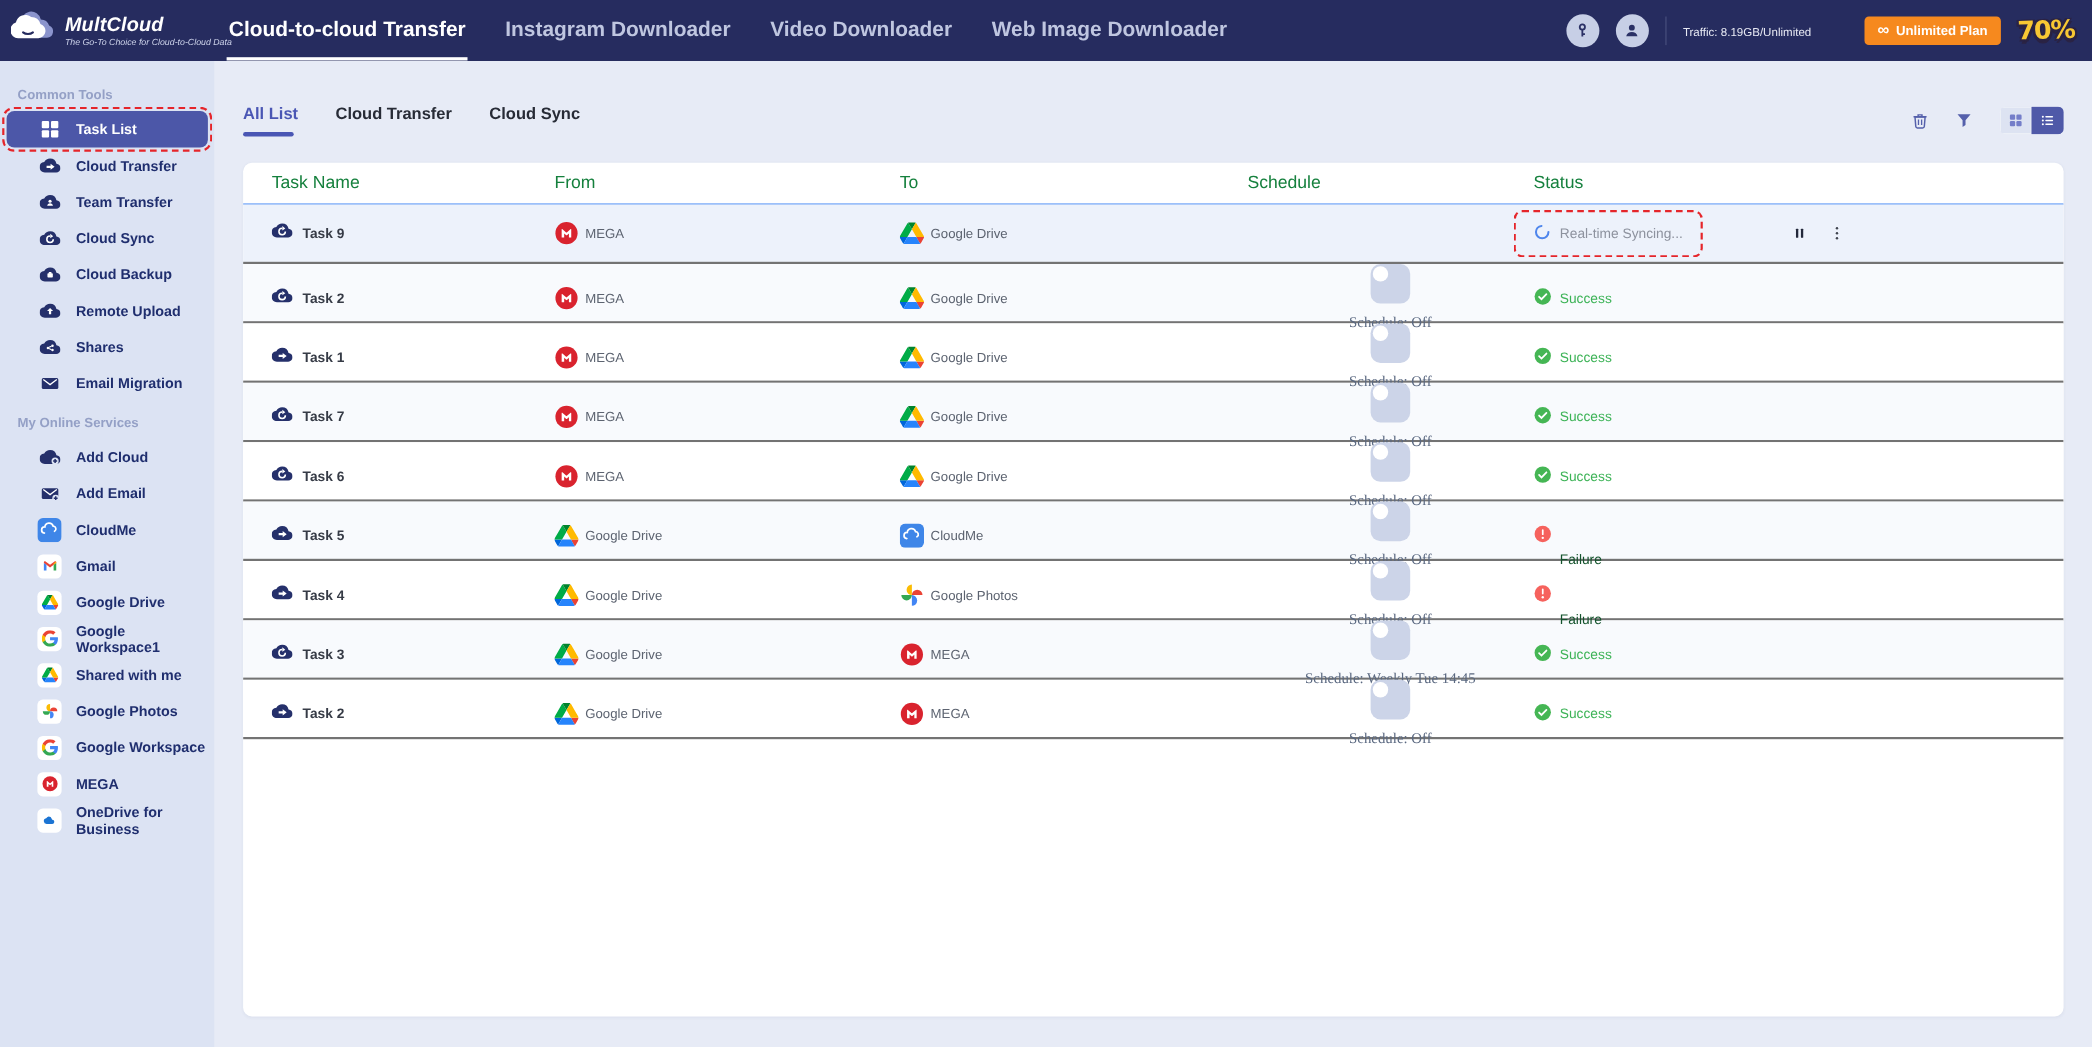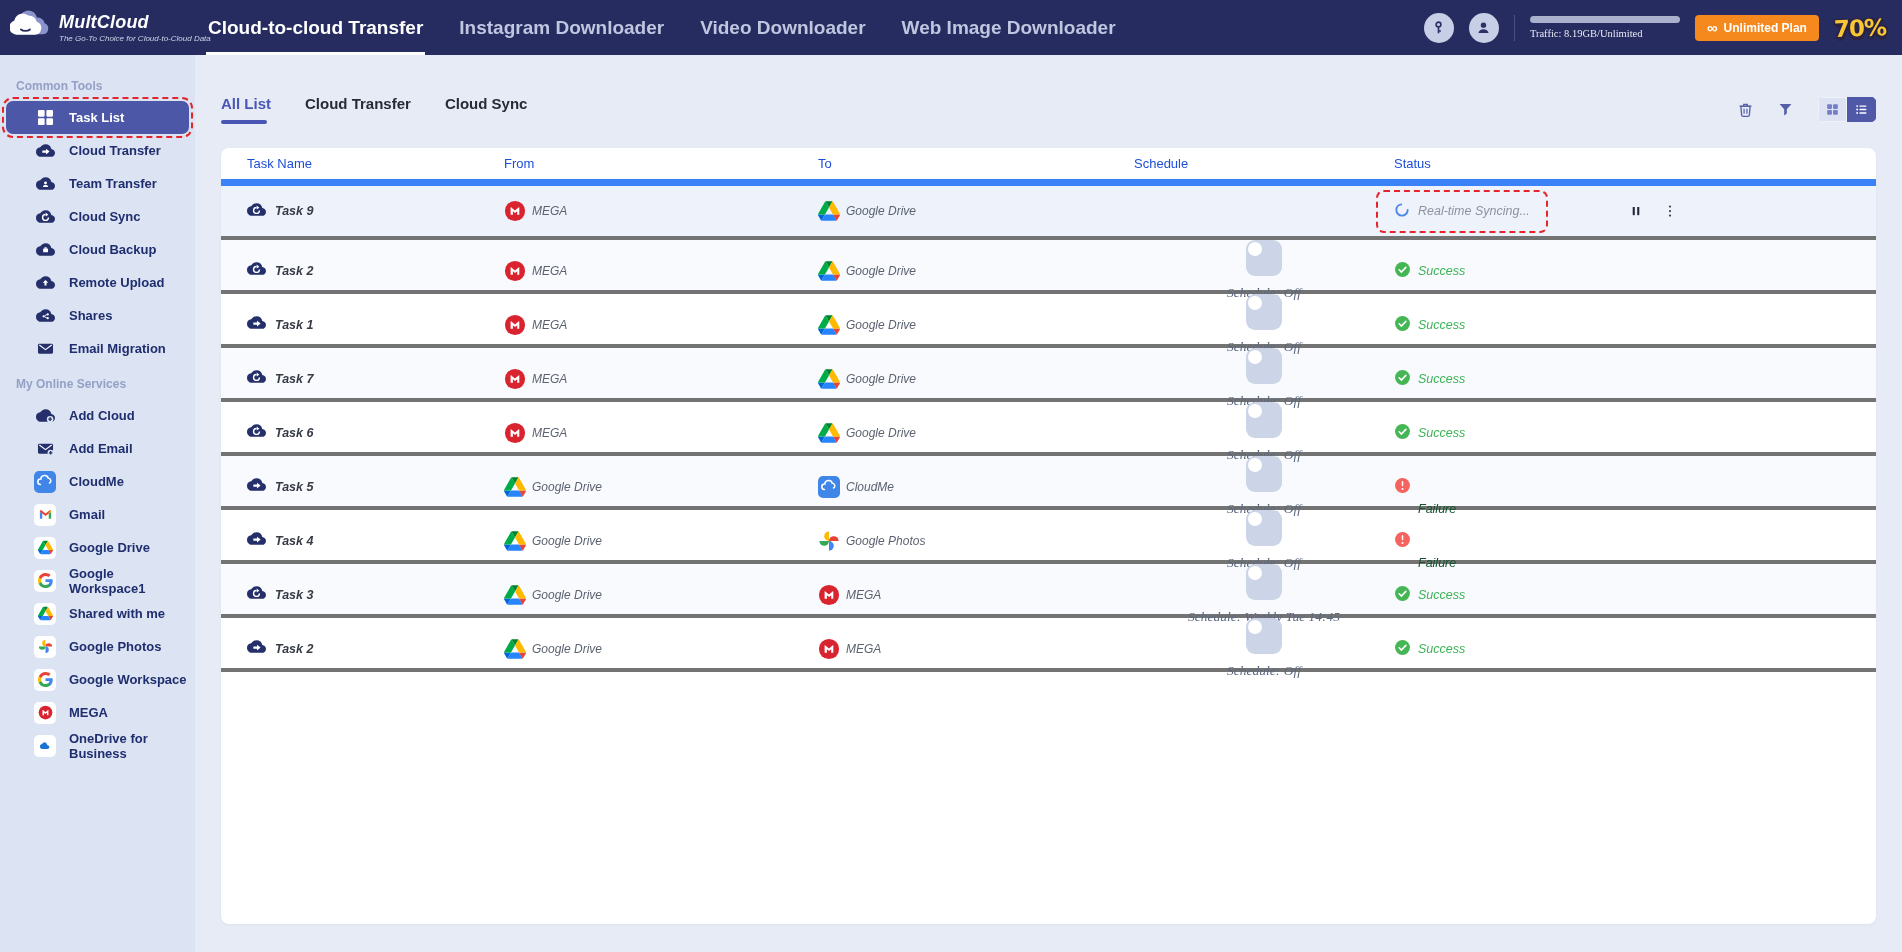--- a/index.html
+++ b/index.html
@@ -17,21 +17,21 @@
   .nav-item{ display:flex; align-items:center; color:#bfc6e0; font-size:19px;
     font-weight:bold; position:relative; cursor:pointer; white-space:nowrap;}
   .nav-item.active{ color:#fff; }
   .nav-item.active::after{ content:''; position:absolute; left:-2px; right:-2px; bottom:0;
     height:3px; background:#fff; }
   .nav-right{ margin-left:auto; display:flex; align-items:center; gap:15px; padding-right:12px; }
   .circle-btn{ width:30px; height:30px; border-radius:50%; background:#c7cfe6;
     display:flex; align-items:center; justify-content:center; cursor:pointer; }
   .circle-btn svg{ width:19px; height:19px; }
   .v-div{ width:1px; height:26px; background:#4a5180; }
-  .traffic{ width:150px; display:flex; flex-direction:column;font-family:Liberation Serif, serif; }
+  .traffic{ width:150px; display:flex; flex-direction:row; }
   .traffic-bar{ height:7px; border-radius:4px; background:#a9b1cc; }
   .traffic-label{ margin-top:5px; color:#e8eaf4; font-size:10.5px; }
   .plan-btn{ display:flex; align-items:center; gap:6px; background:#f6891e; border:none;
     color:#fff; font-weight:bold; font-size:12px; border-radius:4px; padding:6px 12px;
     cursor:pointer; font-family:"Liberation Sans", sans-serif; white-space:nowrap;}
   .inf{ font-size:15px; line-height:10px; font-weight:bold;}
   .badge70{ font-family:"DejaVu Sans", sans-serif; font-weight:900; font-size:23px;
     color:#f8c733; letter-spacing:-1px; transform:rotate(-2deg); cursor:pointer; padding-right:4px;
     text-shadow:-2px -1px 0 #2a2344, 2px -1px 0 #2a2344, -2px 2px 0 #2a2344,
       2px 2px 0 #2a2344, 0 4px 0 #2a2344; }
@@ -72,22 +72,22 @@
   .seg-btn{ width:29px; height:25px; display:flex; align-items:center; justify-content:center;
     background:#dde3f2; cursor:pointer; border:1px solid #eef1f8;}
   .seg-btn svg{ width:15px; height:15px; }
   .seg-btn.active{ background:#4f59a8; border-color:#4f59a8;}
 
   
   .card{ margin-top:21px; background:#fff; border-radius:8px; height:776px;
     box-shadow:0 1px 3px rgba(40,50,100,.05); overflow:hidden; }
   .trow{ display:grid; grid-template-columns:257px 314px 316px 260px 232px 100px auto;
     padding-left:26px; align-items:center; }
-  .t-head{ height:38px; border-bottom:7px solid #3b82f6; color:#1d4ed8; font-size:13px; }
-  .t-row{ height:54px; border-bottom:4px solid #737373; background:#fff;font-style:italic;}
+  .t-head{ height:38px; border-bottom:1px solid #3b82f6; color:#15803d; font-size:16px; }
+  .t-row{ height:54px; border-bottom:2px solid #737373; background:#fff;}
   .t-row.alt{ background:#f8fafd; }
   .t-row.hl{ background:#edf2fb; }
   .cell{ display:flex; align-items:center; }
   .task-cell{ gap:9px; }
   .task-cell svg{ width:19px; height:19px; }
   .task-name{ font-size:12.5px; font-weight:bold; color:#363b46; }
   .svc-cell{ gap:6px; }
   .svc-ico{ width:22px; height:22px; display:flex; align-items:center; justify-content:center;}
   .svc-ico svg{ width:22px; height:22px; }
   .svc-name{ font-size:12px; color:#5c6370; }

